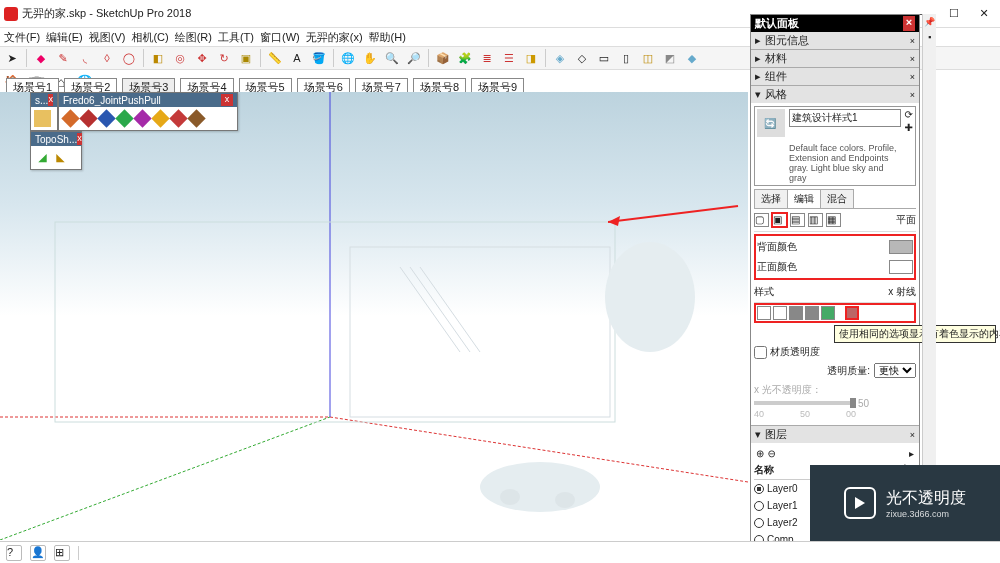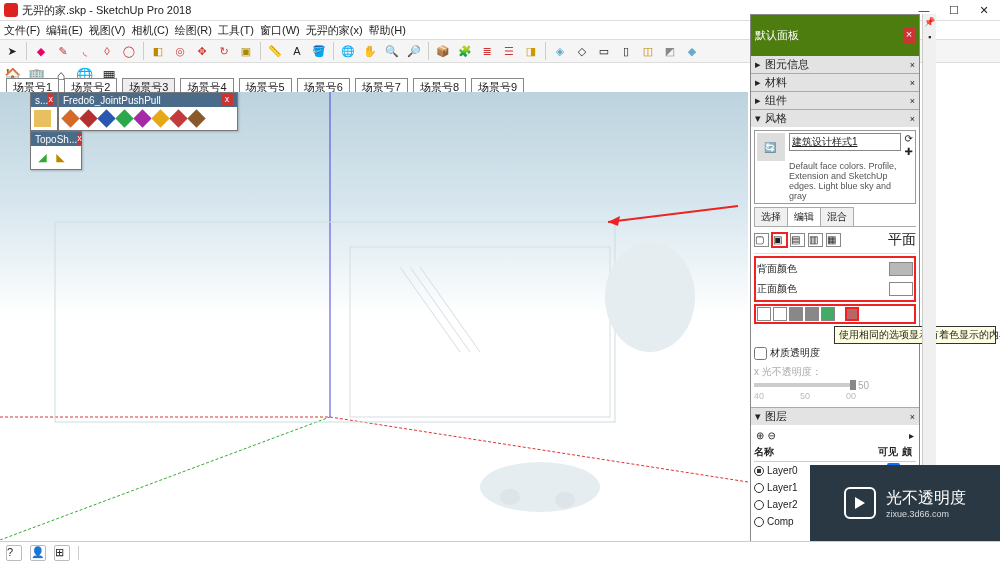--- a/index.html
+++ b/index.html
@@ -1,17 +1,17 @@
 <!DOCTYPE html>
 <html><head>
 <meta charset="utf-8">
 <style>
   * { box-sizing: border-box; margin: 0; padding: 0; font-family: "Microsoft YaHei", Arial, sans-serif; }
   body { width: 1000px; height: 563px; background: #fff; overflow: hidden; position: relative; font-size: 11px; color: #222; }
-  .titlebar { height: 21px; background: #fff; display: flex; align-items: center; padding: 0 4px; border-bottom: 1px solid #ddd; justify-content: center; }
+  .titlebar { height: 28px; background: #fff; display: flex; align-items: center; padding: 0 4px; border-bottom: 1px solid #ddd; justify-content: center; }
   .titlebar .logo { width: 14px; height: 14px; background: #d22; border-radius: 3px; margin-right: 4px; }
   .titlebar .title { flex: 1; font-size: 11px; }
   .winbtns { display: flex; gap: 18px; margin-right: 6px; }
   .winbtns span { width: 12px; text-align: center; cursor: pointer; }
   .menubar { height: 18px; padding: 0 4px; display: flex; gap: 6px; align-items: center; font-size: 11px; }
   .menubar span { cursor: pointer; }
   .toolbar { height: 24px; border-top: 1px solid #ddd; border-bottom: 1px solid #ddd; display: flex; align-items: center; padding: 0 2px; gap: 2px; background: #f5f5f5; }
   .tbtn { width: 20px; height: 20px; display: flex; align-items: center; justify-content: center; cursor: pointer; }
   .sep { width: 1px; height: 18px; background: #ccc; margin: 0 2px; }
   .scenes-row { height: 36px; display: flex; gap: 0; align-items: flex-start; padding: 2px 2px 0 2px; }
@@ -22,38 +22,38 @@
   .scenes { position: absolute; left: 6px; top: 78px; display: flex; gap: 6px; font-size: 11px; }
   .floater { position: absolute; border: 1px solid #777; background: #fff; box-shadow: 1px 1px 2px rgba(0,0,0,0.2); }
   .floater .hd { background: #4a6b8a; color: #fff; font-size: 10px; padding: 1px 4px; display: flex; align-items: center; }
   .floater .hd .close { margin-left: auto; width: 12px; height: 12px; background: #c33; color: #fff; text-align: center; line-height: 11px; font-size: 9px; cursor: pointer; }
   .floater .body { padding: 3px; display: flex; gap: 1px; }
   .pbtn { width: 17px; height: 17px; display: flex; align-items: center; justify-content: center; }
   .diamond { width: 13px; height: 13px; transform: rotate(45deg); }
   .viewport { position: absolute; left: 0; top: 92px; width: 748px; height: 448px; background: linear-gradient(#bcd3de 0%, #d7e6ee 25%, #fff 50%, #fff 100%); overflow: hidden; }
   .viewport svg { position: absolute; left: 0; top: 0; }
   .right-panel { position: absolute; right: 80px; top: 14px; width: 170px; background: #fff; border: 1px solid #888; }
-  .rp-title { background: #4d7c0f; color: #fff; font-size: 11px; padding: 13px 4px; display: flex; }
+  .rp-title { background: #000000; color: #fff; font-size: 11px; padding: 1px 4px; display: flex; font-weight: bold; }
   .rp-title .x { margin-left: auto; width: 12px; background: #c33; text-align: center; cursor: pointer; }
   .rp-section { border-bottom: 1px solid #aaa; }
   .rp-sechd { background: #e3e3e3; padding: 1px 4px; font-size: 11px; display: flex; align-items: center; cursor: pointer; }
   .rp-sechd .arrow { width: 10px; }
   .rp-sechd .b1 { margin-left: auto; font-size: 9px; cursor: pointer; }
   .rp-body { padding: 3px; font-size: 10px; }
   .style-box { border: 1px solid #999; padding: 2px; display: flex; gap: 4px; align-items: flex-start; }
   .style-thumb { width: 28px; height: 28px; background: #ddd; display: flex; align-items: center; justify-content: center; }
   .style-txt { flex: 1; }
-  .style-name { border: 1px solid #888; padding: 1px 2px; margin-bottom: 10px; text-decoration: underline; }
+  .style-name { border: 1px solid #888; padding: 1px 2px; margin-bottom: 16px; }
   .subtabs { display: flex; border-bottom: 1px solid #aaa; margin-top: 3px; }
   .subtab { padding: 2px 6px; font-size: 10px; border: 1px solid #aaa; border-bottom: none; margin-right: -1px; background: #f0f0f0; cursor: pointer; }
   .subtab.active { background: #fff; }
   .iconrow { display: flex; gap: 3px; padding: 4px 0; align-items: center; border-bottom: 1px solid #ddd; }
   .ibox { width: 15px; height: 14px; border: 1px solid #888; cursor: pointer; }
   .ibox.sel { border: 1px solid #e22; outline: 1px solid #e22; }
-  .pane-txt { margin-left: auto; font-size: 14px; }
+  .pane-txt { margin-left: auto; font-size: 10px; }
   .colorrow { display: flex; align-items: center; padding: 3px 0; font-size: 10px; }
   .swatch { width: 24px; height: 14px; border: 1px solid #888; margin-left: auto; cursor: pointer; }
   .xray-row { display: flex; align-items: center; font-size: 10px; padding: 3px 0; border-bottom: 1px solid #ddd; }
   .mbox { width: 14px; height: 14px; border: 1px solid #888; cursor: pointer; }
   .mbox.red { border: 2px solid #e22; }
   .tooltip { position: absolute; background: #ffffe1; border: 1px solid #333; padding: 1px 4px; font-size: 10px; white-space: nowrap; }
   .check-row { display: flex; align-items: center; gap: 3px; padding: 2px 0; font-size: 10px; }
   .slider-row { padding: 3px 0; font-size: 10px; }
   .slider { width: 100px; height: 4px; background: #ccc; position: relative; margin: 4px 0; }
   .slider .thumb { position: absolute; width: 6px; height: 10px; background: #888; top: -3px; }
@@ -280,21 +280,21 @@
     <div class="rp-sechd">
       <span class="arrow">▾</span>
       <span>风格</span>
       <span class="b1">×</span>
     </div>
     <div class="rp-body">
       <div class="style-box">
         <div class="style-thumb">🔄</div>
         <div class="style-txt">
           <div class="style-name">建筑设计样式1</div>
-          <div style="font-size:9px;color:#555">Default face colors. Profile, Extension and SketchUp edges. Light blue sky and gray</div>
+          <div style="font-size:9px;color:#555">Default face colors. Profile, Extension and Endpoints gray. Light blue sky and gray</div>
         </div>
         <div style="display:flex;flex-direction:column;gap:2px">
           <div>⟳</div>
           <div>✚</div>
         </div>
       </div>
 
       <div class="subtabs">
         <div class="subtab">选择</div>
         <div class="subtab active">编辑</div>
@@ -314,37 +314,47 @@
       <div class="colorrow">
         <span>背面颜色</span>
         <div class="swatch" style="background:#b8b8b8"></div>
       </div>
       <div class="colorrow">
         <span>正面颜色</span>
         <div class="swatch" style="background:#fff"></div>
       </div>
       </div>
 
+      <div class="xray-row">
+        <span>样式</span>
+        <span style="margin-left:auto">x 射线</span>
+      </div>
 
       <div style="border:2px solid #e22;padding:1px;display:flex;align-items:center;gap:2px">
         <div class="mbox"></div>
         <div class="mbox"></div>
         <div class="mbox" style="background:#888"></div>
         <div class="mbox" style="background:#888"></div>
         <div class="mbox" style="background:#4a6"></div>
         <div style="width:6px"></div>
         <div class="mbox red" style="background:#b66"></div>
       </div>
       <div class="tooltip" style="left:80px; margin-top:2px; position:relative">使用相同的选项显示有着色显示的内容。</div>
 
       <div class="check-row">
         <input type="checkbox" style="">
         <span>材质透明度</span>
       </div>
 
+      <div class="check-row" style="justify-content:flex-end;gap:4px">
+        <span>透明质量:</span>
+        <select>
+          <option>更快</option>
+        </select>
+      </div>
 
       <div class="slider-row" style="color:#aaa">
         <span>x 光不透明度：</span>
         <div style="display:flex;align-items:center;gap:4px">
           <div class="slider">
             <div class="thumb" style="left:96px"></div>
           </div>
           <span>50</span>
         </div>
         <div style="display:flex;gap:36px;font-size:9px;color:#bbb">

